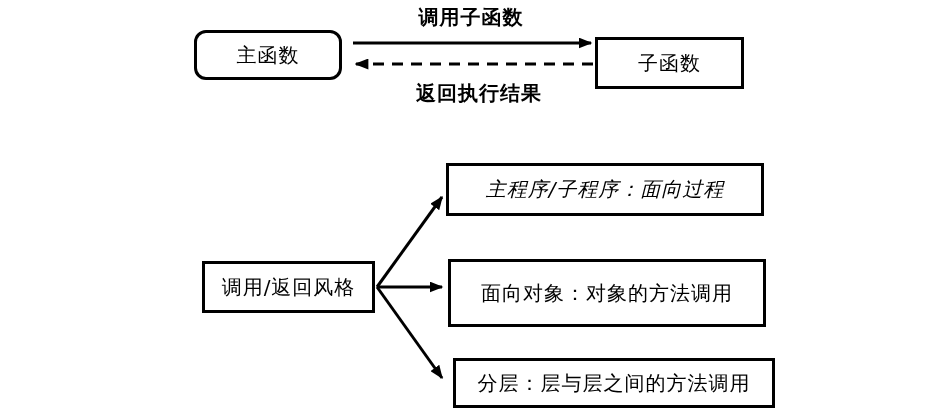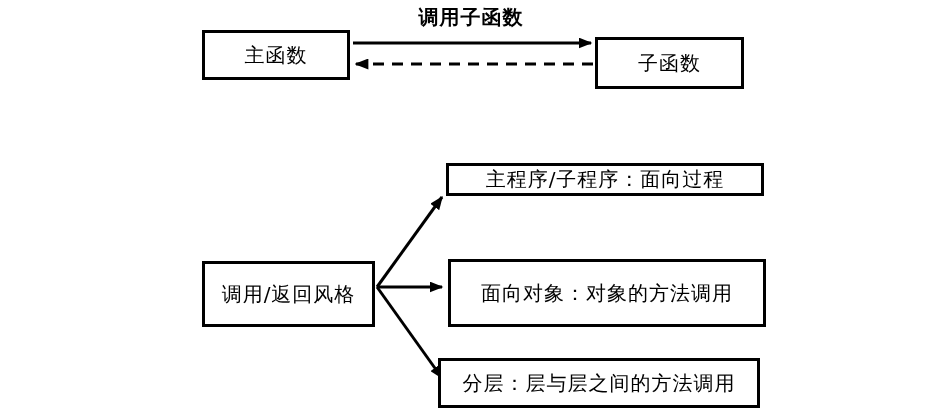--- a/index.html
+++ b/index.html
@@ -38,26 +38,26 @@
     white-space: nowrap;
   }
   .lbl {
     position: absolute;
     font-size: 20px;
     font-weight: bold;
     letter-spacing: 1px;
     text-align: center;
     white-space: nowrap;
   }
-  #main-box   { left:156px; top:30px;  width:148px; height:50px; }
+  #main-box   { left:148px; top:30px;  width:148px; height:50px;border-radius:12px; }
   #sub-box    { left:549px; top:37px;  width:149px; height:52px; }
-  #style-box  { left:156px; top:261px; width:173px; height:66px; }
-  #branch1    { left:400px; top:163px; width:318px; height:33px; }
+  #style-box  { left:156px; top:261px; width:173px; height:52px; }
+  #branch1    { left:400px; top:163px; width:318px; height:53px;font-style:italic; }
   #branch2    { left:402px; top:259px; width:318px; height:68px; }
-  #branch3    { left:392px; top:358px; width:322px; height:50px; }
+  #branch3    { left:407px; top:358px; width:322px; height:50px; }
   #call-label   { left:340px; top:4px;  width:170px; }
   #return-label { left:348px; top:80px; width:170px; }
 </style>
 </head>
 <body>
 
 <div class="canvas">
 
   <svg class="arrows" viewBox="0 0 943 414" xmlns="http://www.w3.org/2000/svg">
     <defs>
@@ -69,20 +69,21 @@
     <line x1="307" y1="43" x2="545" y2="43" stroke="#000000" stroke-width="3" marker-end="url(#arrowhead)"></line>
 
     <line x1="547" y1="64" x2="310" y2="64" stroke="#000000" stroke-width="3" stroke-dasharray="11 8" marker-end="url(#arrowhead)"></line>
 
     <line x1="331" y1="287" x2="396" y2="197" stroke="#000000" stroke-width="3" marker-end="url(#arrowhead)"></line>
     <line x1="331" y1="287" x2="396" y2="287" stroke="#000000" stroke-width="3" marker-end="url(#arrowhead)"></line>
     <line x1="331" y1="287" x2="396" y2="378" stroke="#000000" stroke-width="3" marker-end="url(#arrowhead)"></line>
   </svg>
 
   <div class="lbl" id="call-label">调用子函数</div>
+  <div class="lbl" id="return-label">返回执行结果</div>
 
   <div class="nodebox" id="main-box">主函数</div>
   <div class="nodebox" id="sub-box">子函数</div>
 
   <div class="nodebox" id="style-box">调用/返回风格</div>
   <div class="nodebox" id="branch1">主程序/子程序：面向过程</div>
   <div class="nodebox" id="branch2">面向对象：对象的方法调用</div>
   <div class="nodebox" id="branch3">分层：层与层之间的方法调用</div>
 
 </div>

